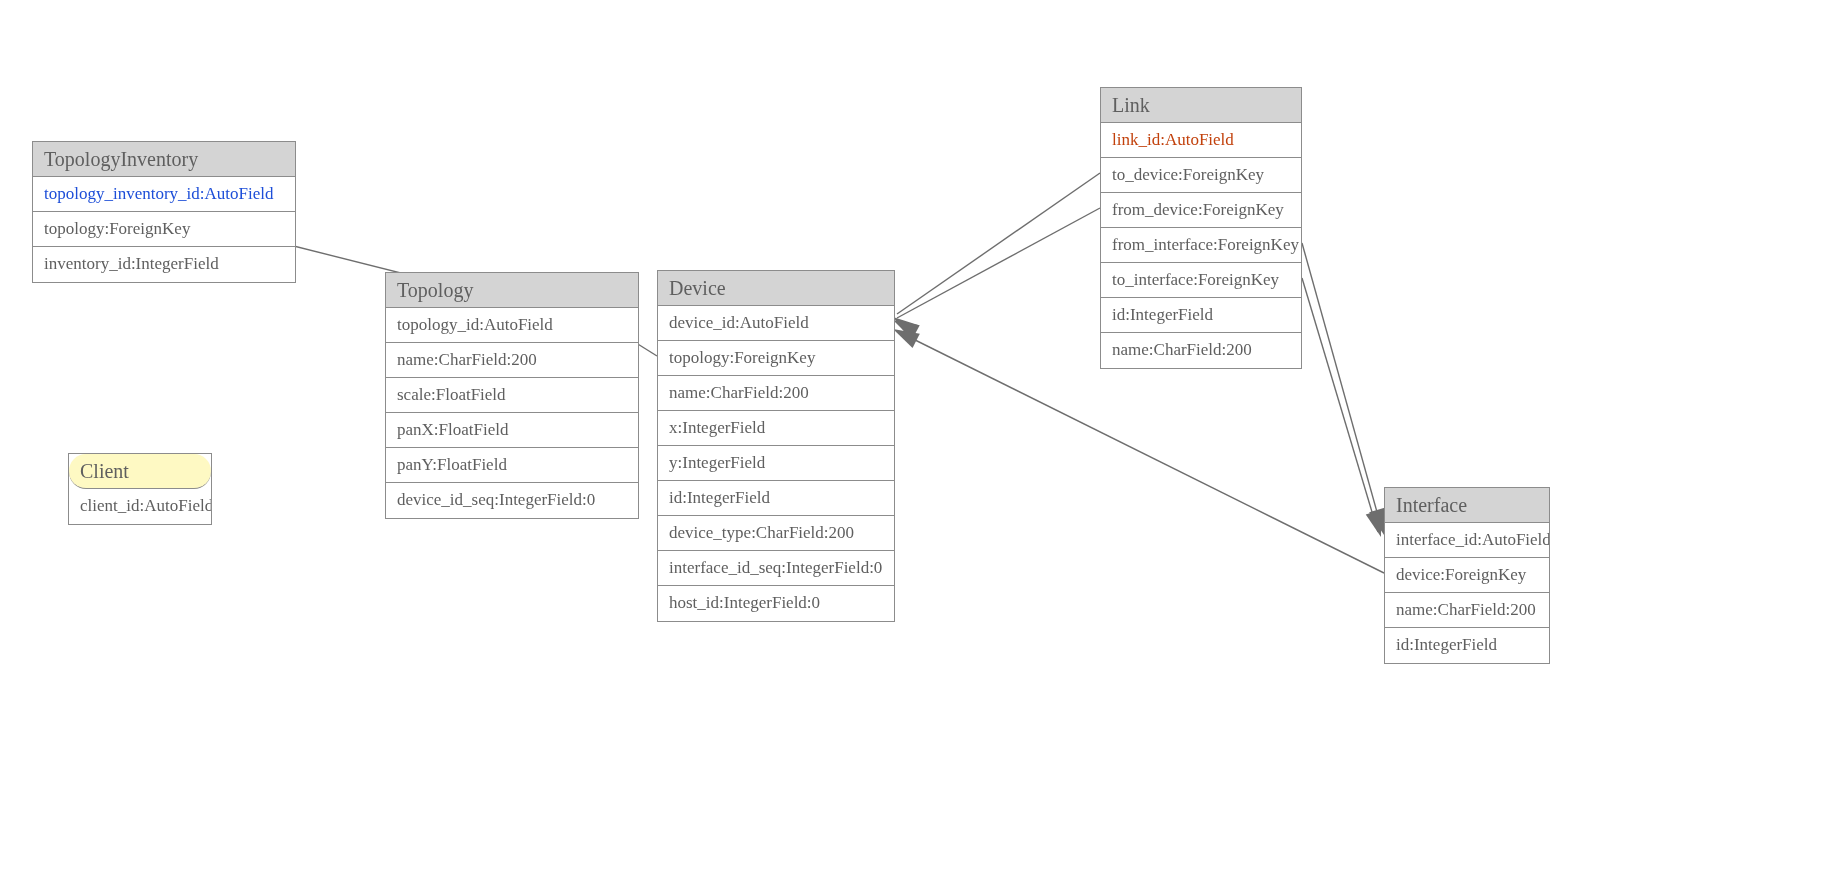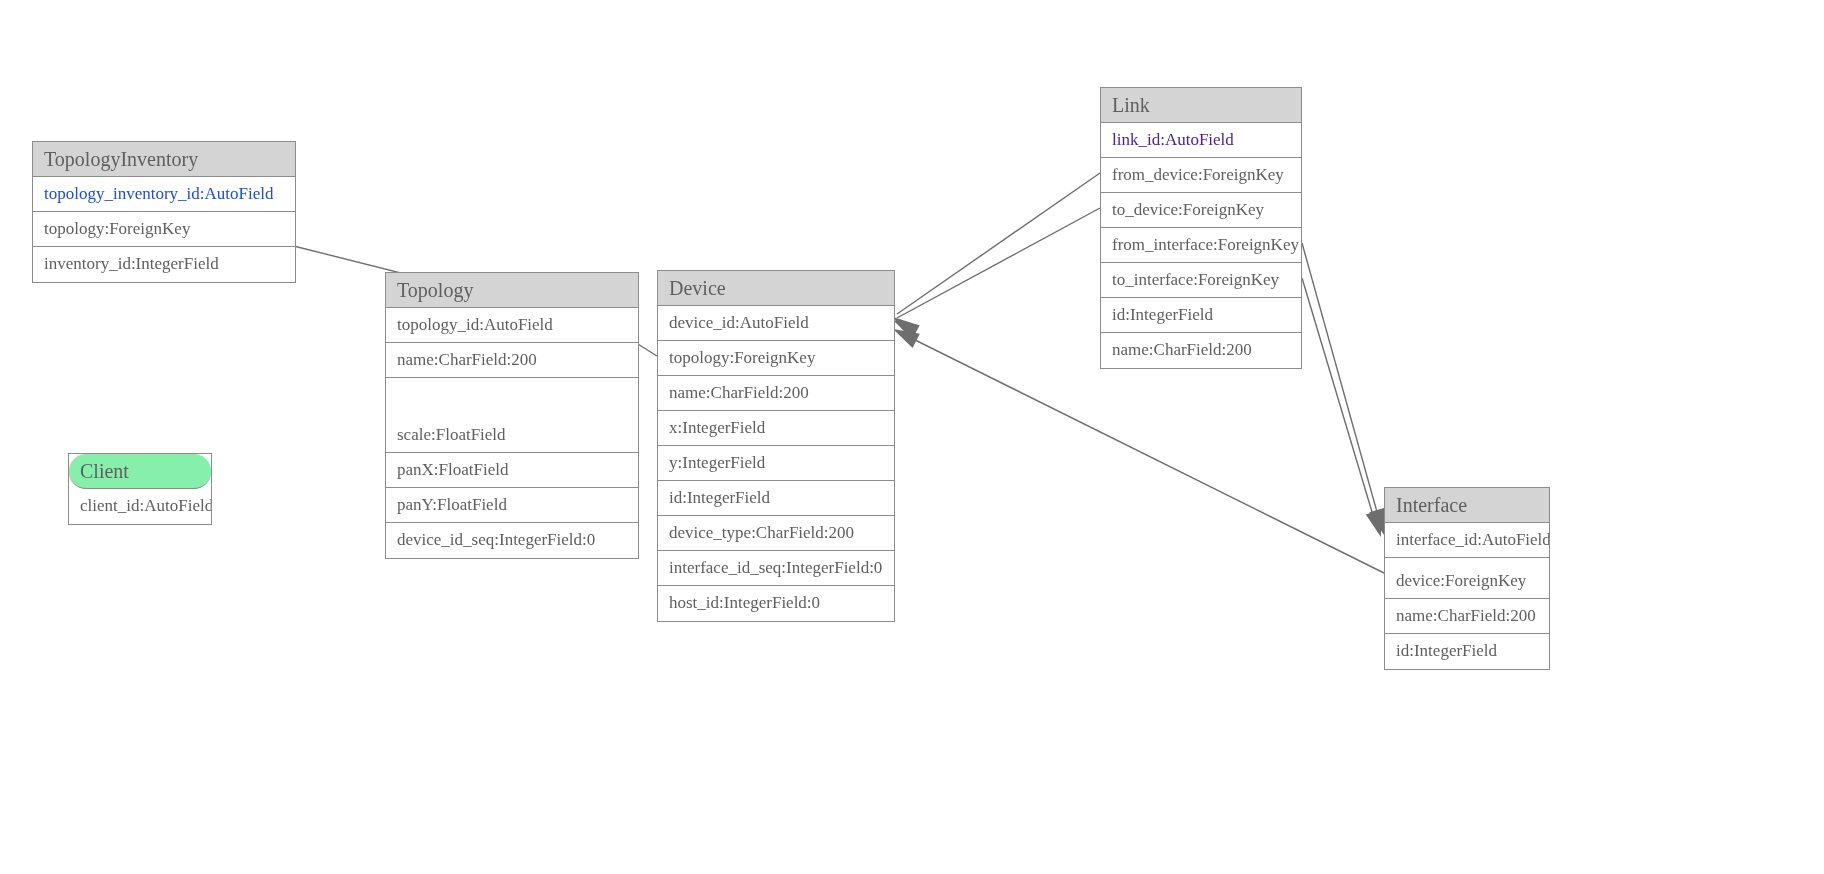--- a/index.html
+++ b/index.html
@@ -102,21 +102,21 @@
           <div class="field-row" style="color: #1d4ed8; border-bottom-color: rgb(140, 140, 140);">topology_inventory_id:AutoField</div>
           <div class="field-row" style="color: rgb(95, 95, 95); border-bottom-color: rgb(140, 140, 140);">topology:ForeignKey</div>
           <div class="field-row" style="color: rgb(95, 95, 95); border-bottom-color: rgb(140, 140, 140);">inventory_id:IntegerField</div>
         </div>
       </div>
       <div class="entity" style="left: 385px; top: 272px; width: 254px; border-color: rgb(140, 140, 140);">
         <div class="entity-title" style="background: rgb(212, 212, 212); color: rgb(95, 95, 95); border-bottom-color: rgb(140, 140, 140);">Topology</div>
         <div class="entity-fields">
           <div class="field-row" style="color: rgb(95, 95, 95); border-bottom-color: rgb(140, 140, 140);">topology_id:AutoField</div>
           <div class="field-row" style="color: rgb(95, 95, 95); border-bottom-color: rgb(140, 140, 140);">name:CharField:200</div>
-          <div class="field-row" style="color: rgb(95, 95, 95); border-bottom-color: rgb(140, 140, 140); margin-top: 40px;">scale:FloatField</div>
+          <div class="field-row" style="color: rgb(95, 95, 95); border-bottom-color: rgb(140, 140, 140);">scale:FloatField</div>
           <div class="field-row" style="color: rgb(95, 95, 95); border-bottom-color: rgb(140, 140, 140);">panX:FloatField</div>
           <div class="field-row" style="color: rgb(95, 95, 95); border-bottom-color: rgb(140, 140, 140);">panY:FloatField</div>
           <div class="field-row" style="color: rgb(95, 95, 95); border-bottom-color: rgb(140, 140, 140);">device_id_seq:IntegerField:0</div>
         </div>
       </div>
       <div class="entity" style="left: 657px; top: 270px; width: 238px; border-color: rgb(140, 140, 140);">
         <div class="entity-title" style="background: rgb(212, 212, 212); color: rgb(95, 95, 95); border-bottom-color: rgb(140, 140, 140);">Device</div>
         <div class="entity-fields">
           <div class="field-row" style="color: rgb(95, 95, 95); border-bottom-color: rgb(140, 140, 140);">device_id:AutoField</div>
           <div class="field-row" style="color: rgb(95, 95, 95); border-bottom-color: rgb(140, 140, 140);">topology:ForeignKey</div>
@@ -125,38 +125,38 @@
           <div class="field-row" style="color: rgb(95, 95, 95); border-bottom-color: rgb(140, 140, 140);">y:IntegerField</div>
           <div class="field-row" style="color: rgb(95, 95, 95); border-bottom-color: rgb(140, 140, 140);">id:IntegerField</div>
           <div class="field-row" style="color: rgb(95, 95, 95); border-bottom-color: rgb(140, 140, 140);">device_type:CharField:200</div>
           <div class="field-row" style="color: rgb(95, 95, 95); border-bottom-color: rgb(140, 140, 140);">interface_id_seq:IntegerField:0</div>
           <div class="field-row" style="color: rgb(95, 95, 95); border-bottom-color: rgb(140, 140, 140);">host_id:IntegerField:0</div>
         </div>
       </div>
       <div class="entity" style="left: 1100px; top: 87px; width: 202px; border-color: rgb(140, 140, 140);">
         <div class="entity-title" style="background: rgb(212, 212, 212); color: rgb(95, 95, 95); border-bottom-color: rgb(140, 140, 140);">Link</div>
         <div class="entity-fields">
-          <div class="field-row" style="color: #4c1d95; border-bottom-color: rgb(140, 140, 140);">link_id:AutoField</div>
+          <div class="field-row" style="color: #c2410c; border-bottom-color: rgb(140, 140, 140);">link_id:AutoField</div>
+          <div class="field-row" style="color: rgb(95, 95, 95); border-bottom-color: rgb(140, 140, 140);">to_device:ForeignKey</div>
           <div class="field-row" style="color: rgb(95, 95, 95); border-bottom-color: rgb(140, 140, 140);">from_device:ForeignKey</div>
-          <div class="field-row" style="color: rgb(95, 95, 95); border-bottom-color: rgb(140, 140, 140);">to_device:ForeignKey</div>
           <div class="field-row" style="color: rgb(95, 95, 95); border-bottom-color: rgb(140, 140, 140);">from_interface:ForeignKey</div>
           <div class="field-row" style="color: rgb(95, 95, 95); border-bottom-color: rgb(140, 140, 140);">to_interface:ForeignKey</div>
           <div class="field-row" style="color: rgb(95, 95, 95); border-bottom-color: rgb(140, 140, 140);">id:IntegerField</div>
           <div class="field-row" style="color: rgb(95, 95, 95); border-bottom-color: rgb(140, 140, 140);">name:CharField:200</div>
         </div>
       </div>
       <div class="entity" style="left: 1384px; top: 487px; width: 166px; border-color: rgb(140, 140, 140);">
         <div class="entity-title" style="background: rgb(212, 212, 212); color: rgb(95, 95, 95); border-bottom-color: rgb(140, 140, 140);">Interface</div>
         <div class="entity-fields">
           <div class="field-row" style="color: rgb(95, 95, 95); border-bottom-color: rgb(140, 140, 140);">interface_id:AutoField</div>
-          <div class="field-row" style="color: rgb(95, 95, 95); border-bottom-color: rgb(140, 140, 140); margin-top: 6px;">device:ForeignKey</div>
+          <div class="field-row" style="color: rgb(95, 95, 95); border-bottom-color: rgb(140, 140, 140);">device:ForeignKey</div>
           <div class="field-row" style="color: rgb(95, 95, 95); border-bottom-color: rgb(140, 140, 140);">name:CharField:200</div>
           <div class="field-row" style="color: rgb(95, 95, 95); border-bottom-color: rgb(140, 140, 140);">id:IntegerField</div>
         </div>
       </div>
       <div class="entity" style="left: 68px; top: 453px; width: 144px; border-color: rgb(140, 140, 140);">
-        <div class="entity-title" style="background: #86efac; color: rgb(95, 95, 95); border-bottom-color: rgb(140, 140, 140); border-radius: 17px;">Client</div>
+        <div class="entity-title" style="background: #fef9c3; color: rgb(95, 95, 95); border-bottom-color: rgb(140, 140, 140); border-radius: 17px;">Client</div>
         <div class="entity-fields">
           <div class="field-row" style="color: rgb(95, 95, 95); border-bottom-color: rgb(140, 140, 140);">client_id:AutoField</div>
         </div>
       </div>
     </div>
 </div>
 
 </body></html>

